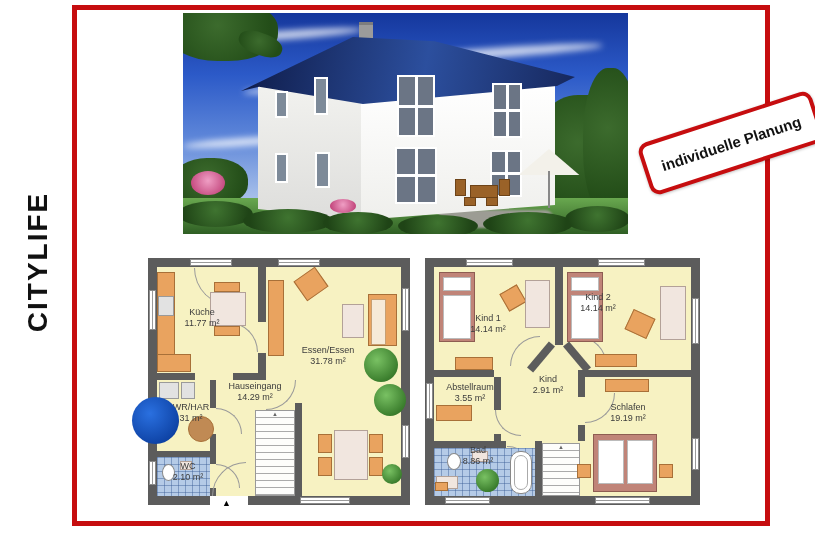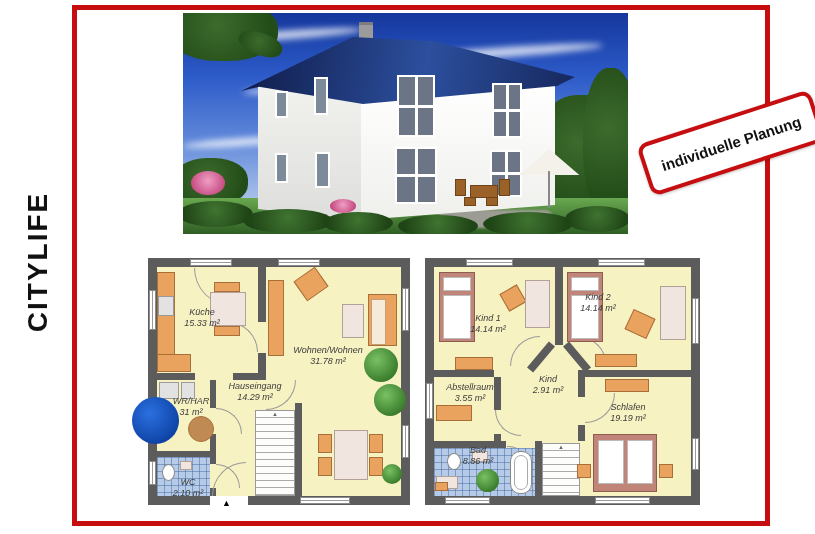--- a/index.html
+++ b/index.html
@@ -67,21 +67,21 @@
   .stairs::after{content:"▲";position:absolute;top:0;left:50%;transform:translateX(-50%);
           font-size:6px;color:#666;}
   .bed{position:absolute;background:#c08478;border:1px solid #8e5d52;box-sizing:border-box;}
   .mat{position:absolute;background:#fff;border:1px solid #bbb;box-sizing:border-box;}
   .tub{position:absolute;background:#fff;border:1px solid #888;border-radius:10px;box-sizing:border-box;}
   .tub::after{content:"";position:absolute;inset:3px;border:1px solid #aaa;border-radius:8px;}
   .ell{position:absolute;background:#fff;border:1px solid #888;border-radius:50%;box-sizing:border-box;}
   .round{border-radius:50%;}
   .room-label{position:absolute;transform:translate(-50%,-50%);text-align:center;font-size:9px;
               color:#3c3c3c;line-height:1.25;white-space:nowrap;z-index:8;}
-  .room-label span{display:block;font-style:italic;}
+  .room-label span{display:block;}
   .logo-dot{position:absolute;left:132px;top:397px;width:47px;height:47px;border-radius:50%;
             background:radial-gradient(circle at 38% 35%,#2a70e0,#0c3fa0 80%);z-index:9;}
   .entry-mark{position:absolute;left:222px;top:498px;font-size:9px;color:#000;z-index:9;}
 </style>
 </head>
 <body>
 
 <div class="canvas">
 
   <div class="brand">CITYLIFE</div>
@@ -192,35 +192,35 @@
 
     <div class="gray" style="left:11px;top:124px;width:20px;height:17px;"></div>
     <div class="gray" style="left:33px;top:124px;width:14px;height:17px;"></div>
     <div class="furn round" style="left:40px;top:158px;width:26px;height:26px;background:#c08a54;"></div>
     <div class="furn" style="left:14px;top:160px;width:15px;height:15px;transform:rotate(20deg);"></div>
 
     <div class="stairs" style="left:107px;top:152px;width:40px;height:86px;"></div>
 
     <div class="room-label" style="left:54px;top:60px;">
       <span>Küche</span>
-        <span>15.33 m²</span>
+        <span>11.77 m²</span>
       </div>
     <div class="room-label" style="left:180px;top:98px;">
-      <span>Wohnen/Wohnen</span>
+      <span>Essen/Essen</span>
         <span>31.78 m²</span>
       </div>
     <div class="room-label" style="left:107px;top:134px;">
       <span>Hauseingang</span>
         <span>14.29 m²</span>
       </div>
-    <div class="room-label" style="left:43px;top:149px;">
+    <div class="room-label" style="left:43px;top:155px;">
       <span>WR/HAR</span>
         <span>31 m²</span>
       </div>
-    <div class="room-label" style="left:40px;top:230px;">
+    <div class="room-label" style="left:40px;top:214px;">
       <span>WC</span>
         <span>2.10 m²</span>
       </div>
   </div>
 
   <div class="logo-dot"></div>
   <div class="entry-mark">▲</div>
 
   <div class="plan" style="left:425px;top:258px;width:275px;height:247px;">
     <div class="inner"></div>

